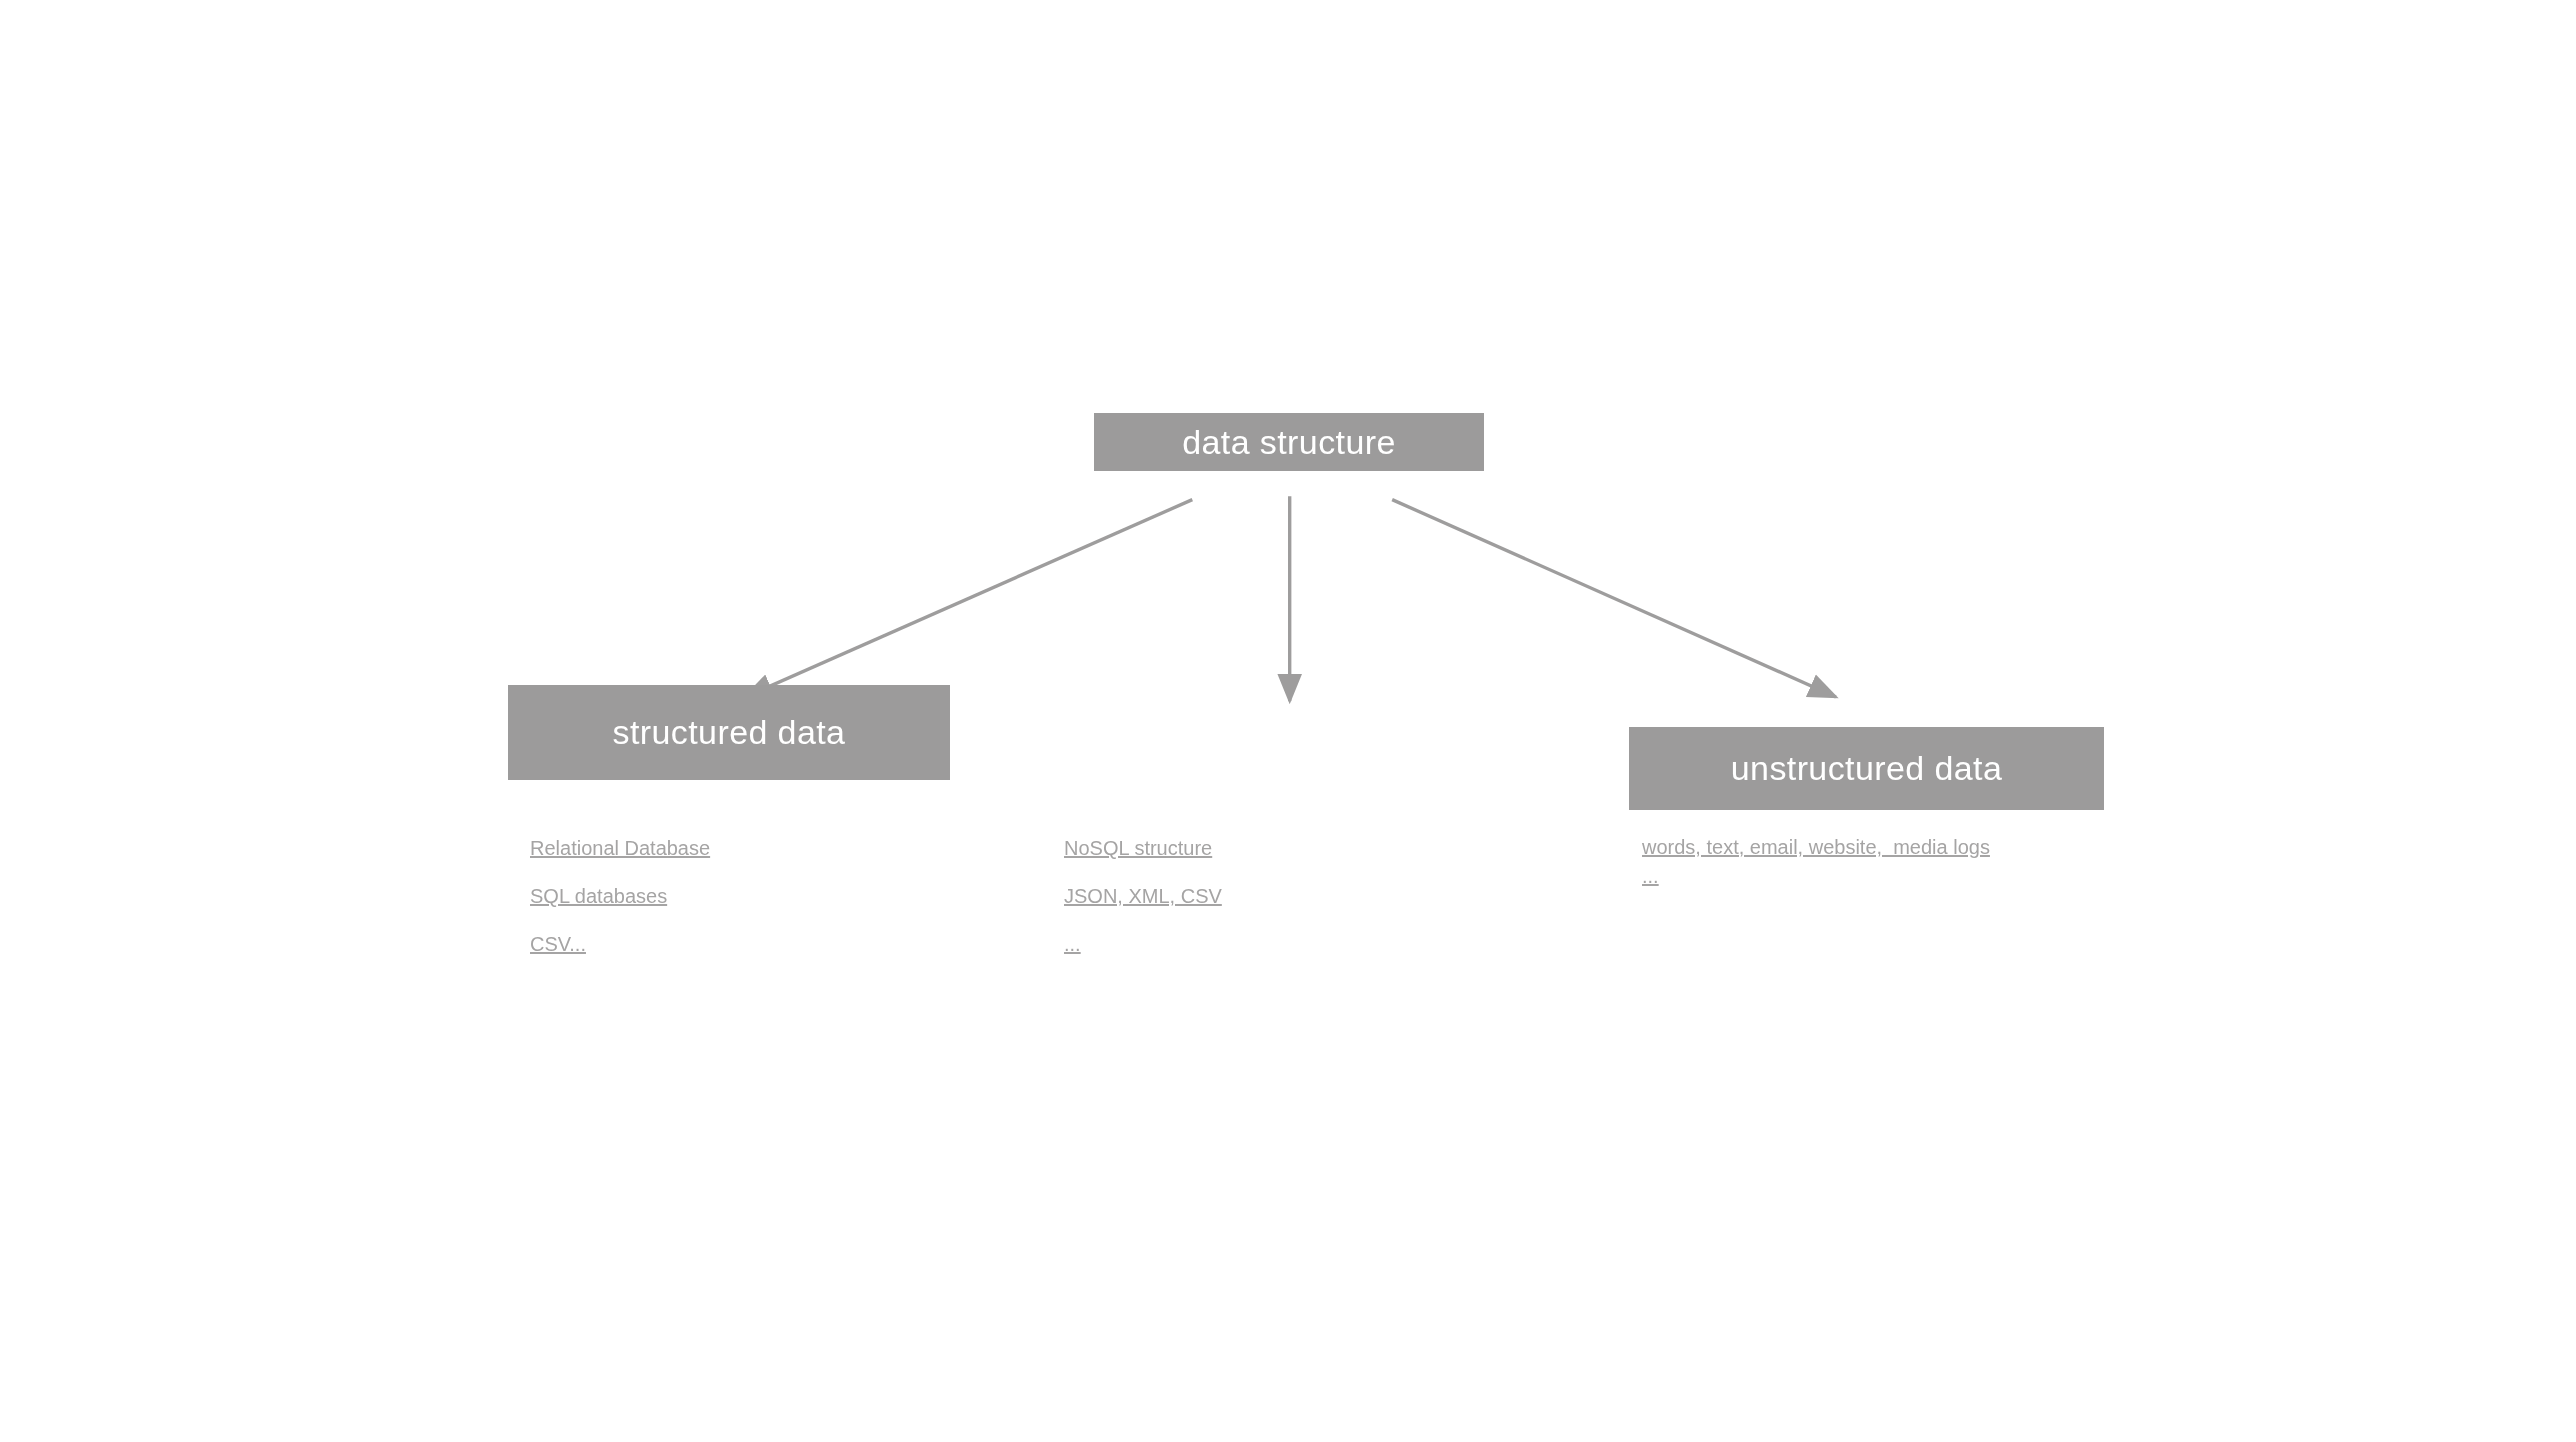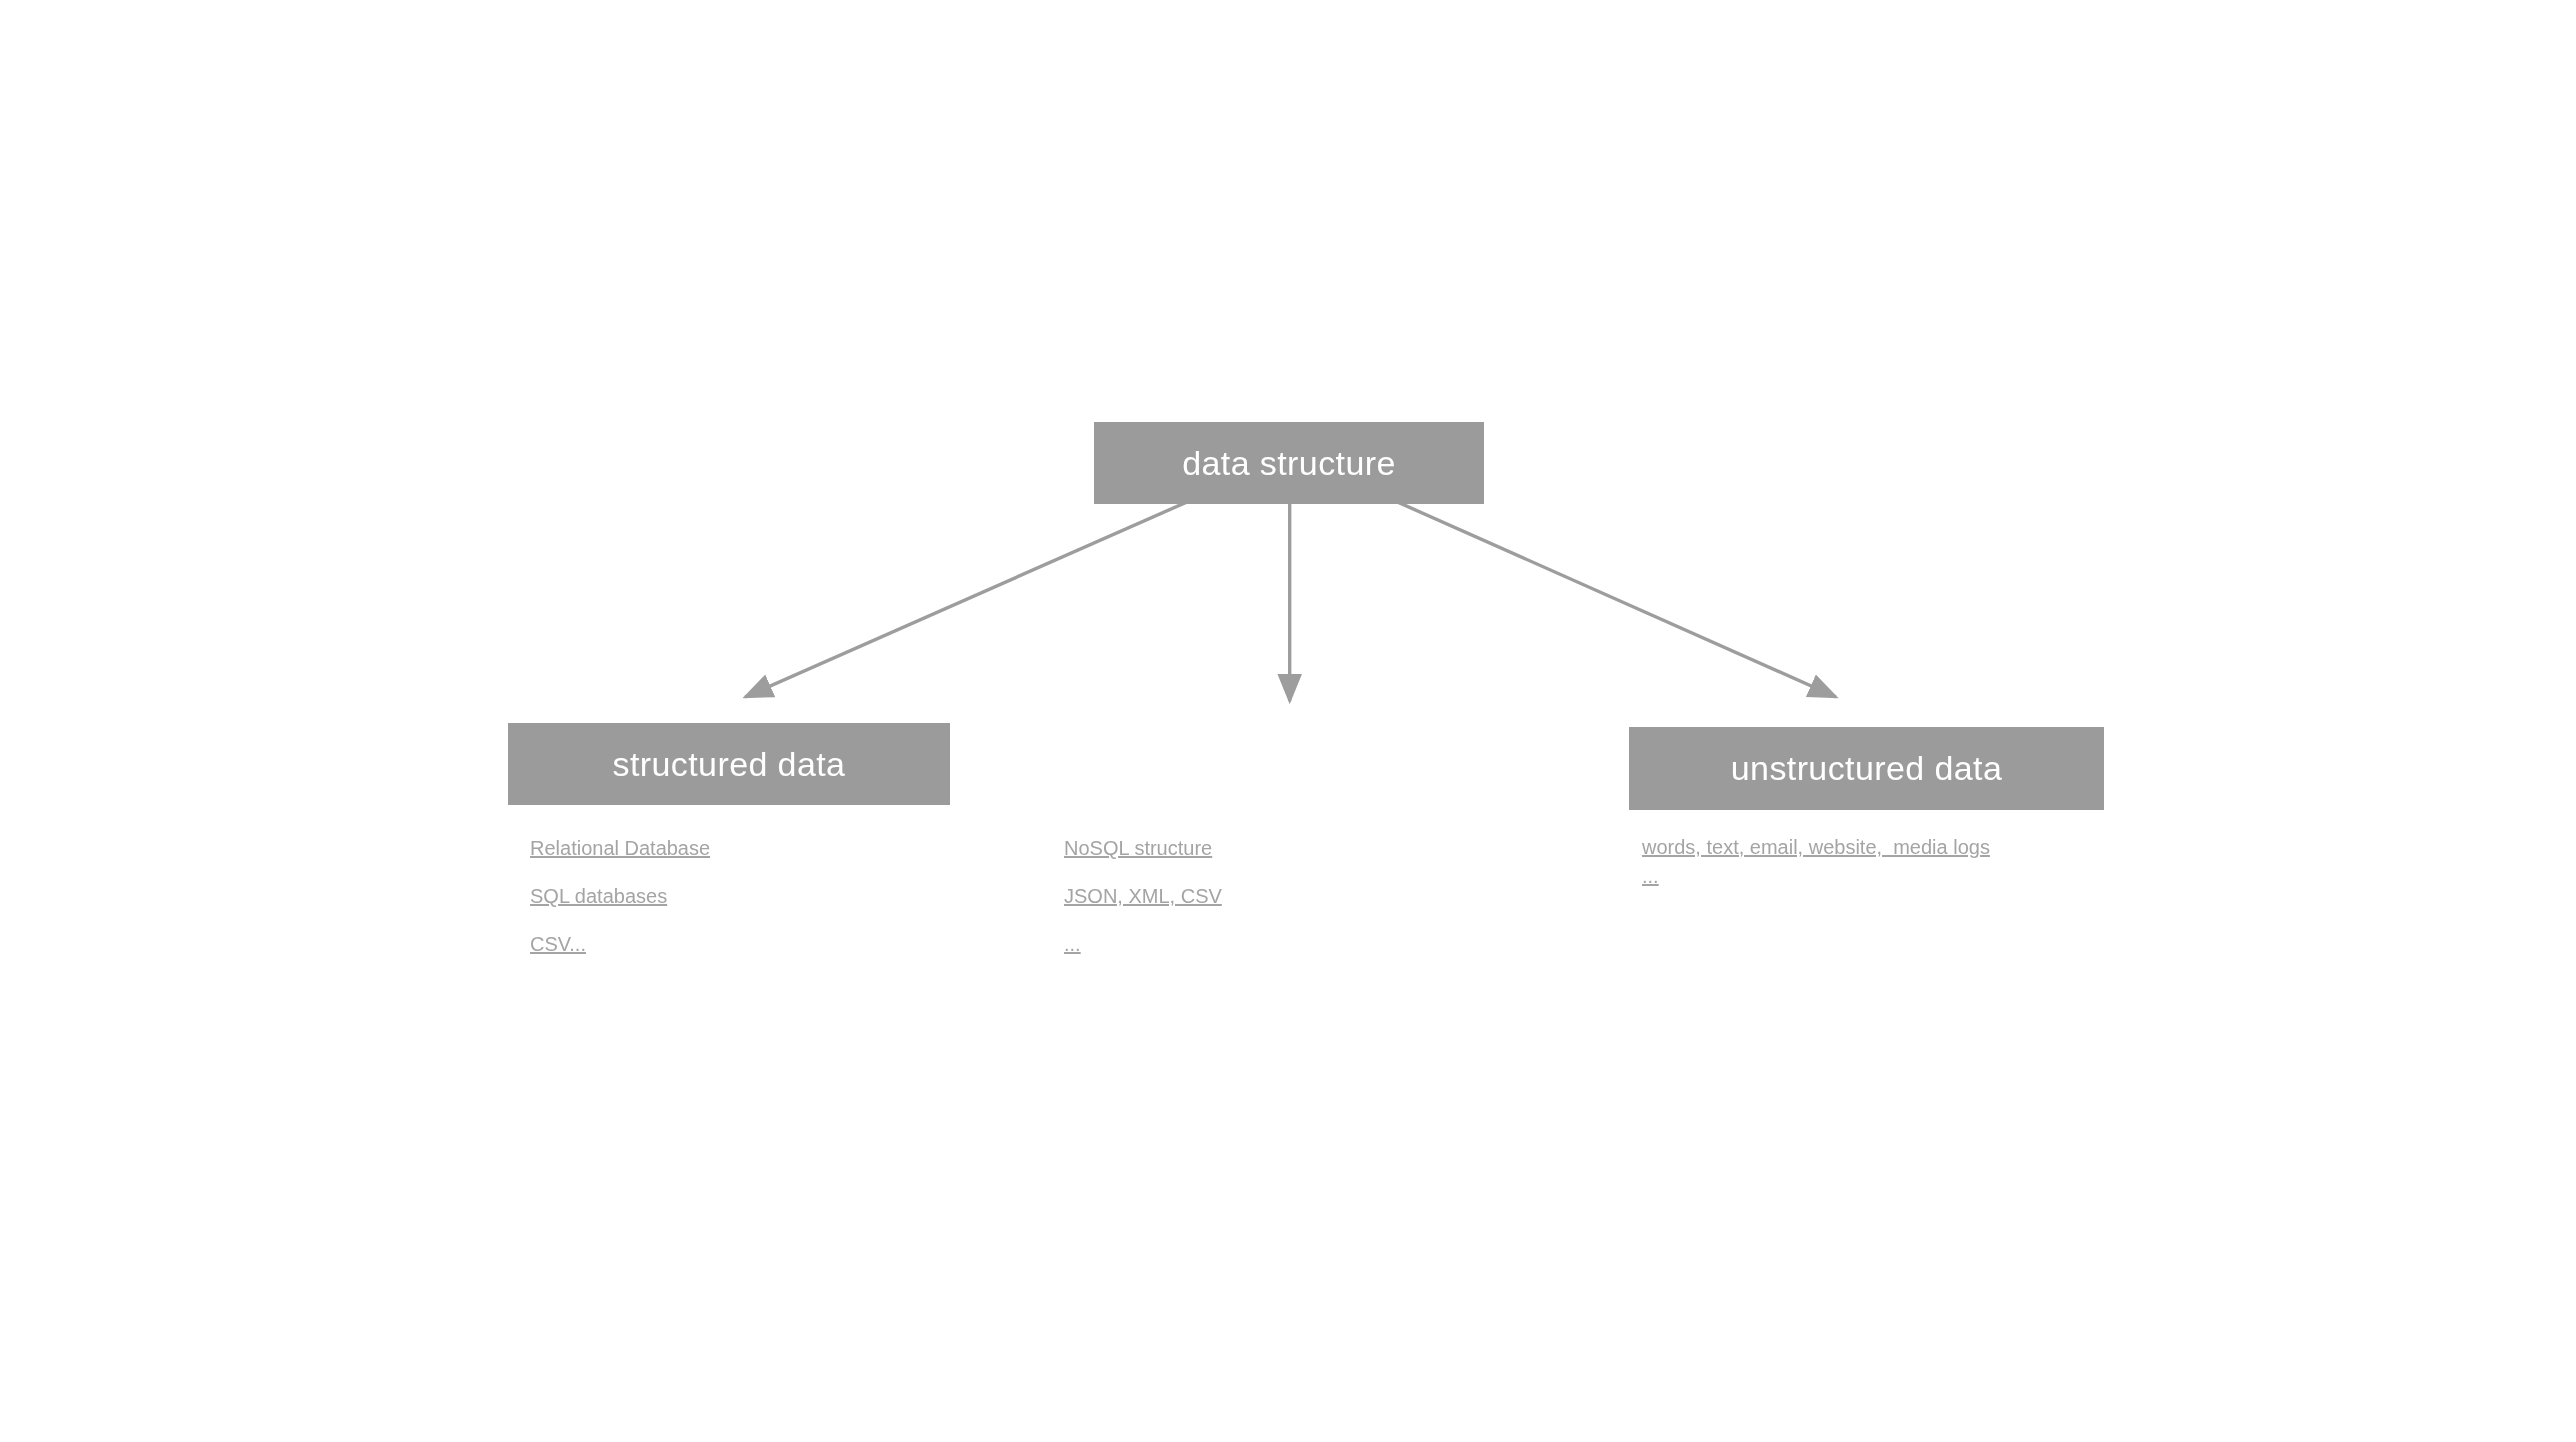--- a/index.html
+++ b/index.html
@@ -14,22 +14,22 @@
   body{font-family:"Liberation Sans", sans-serif;position:relative;}
   .canvas{position:absolute;left:0;top:0;width:2576px;height:1443px;background:var(--bg);}
   .node-box{
     position:absolute;
     background:var(--box-fill);
     color:var(--header-text);
     display:flex;align-items:center;justify-content:center;
     font-size:34px;
     letter-spacing:0.4px;
   }
-  .box-root   {left:1094px;top:422px;width:390px;height:82px;}
-  .box-left   {left:508px; top:723px;width:442px;height:82px;}
+  .box-root   {left:1094px;top:413px;width:390px;height:58px;}
+  .box-left   {left:508px; top:685px;width:442px;height:95px;}
   .box-middle {left:1041px;top:727px;width:497px;height:83px;}
   .box-right  {left:1629px;top:727px;width:475px;height:83px;}
   .node-list{
     position:absolute;
     color:var(--list-text);
     font-size:20px;
     line-height:37px;
     text-decoration:underline;
   }
   .list-left  {left:530px; top:830px;}

